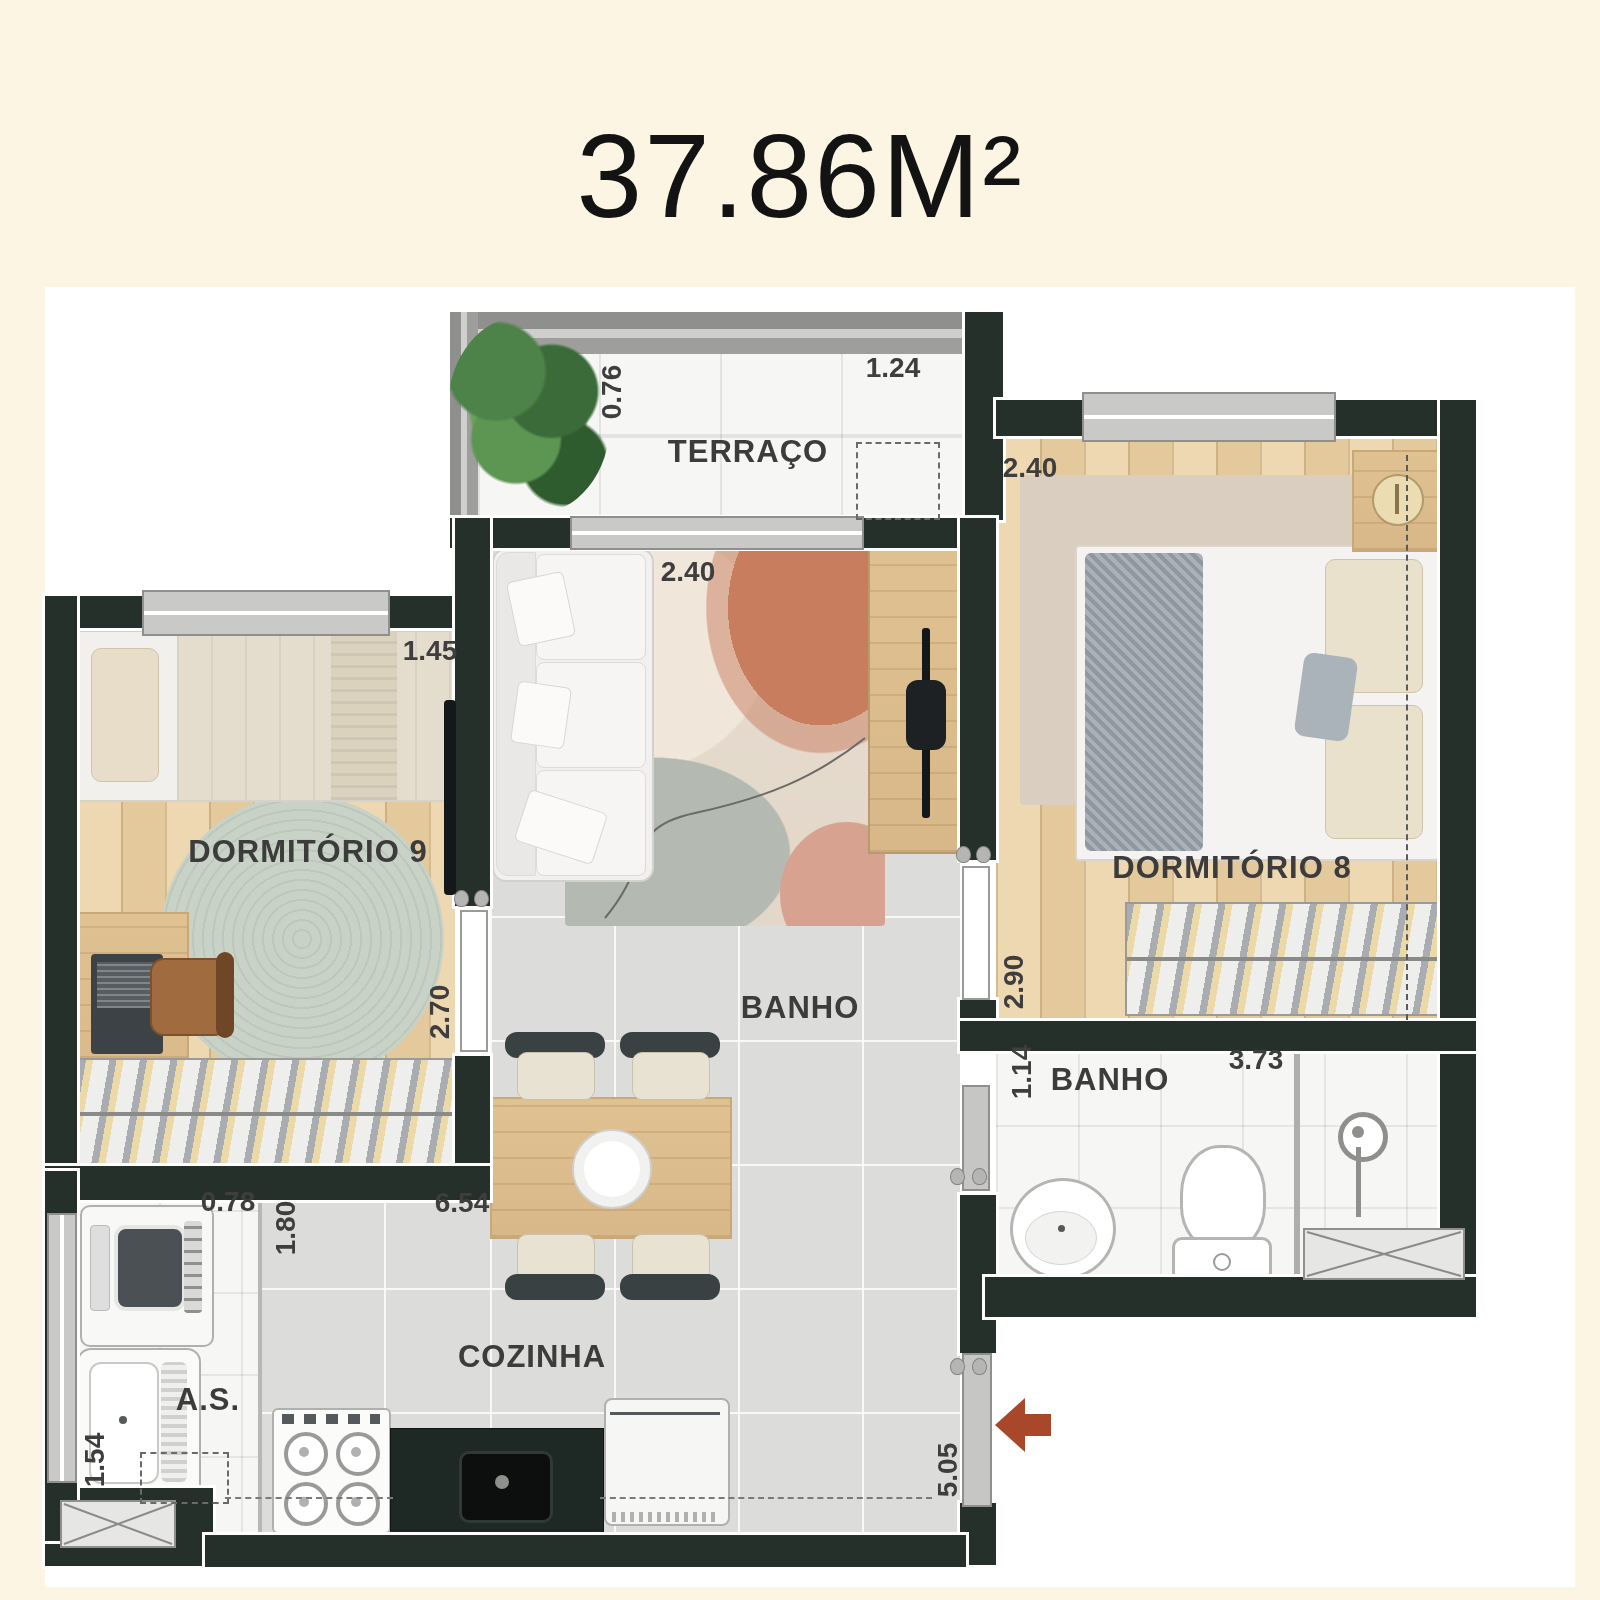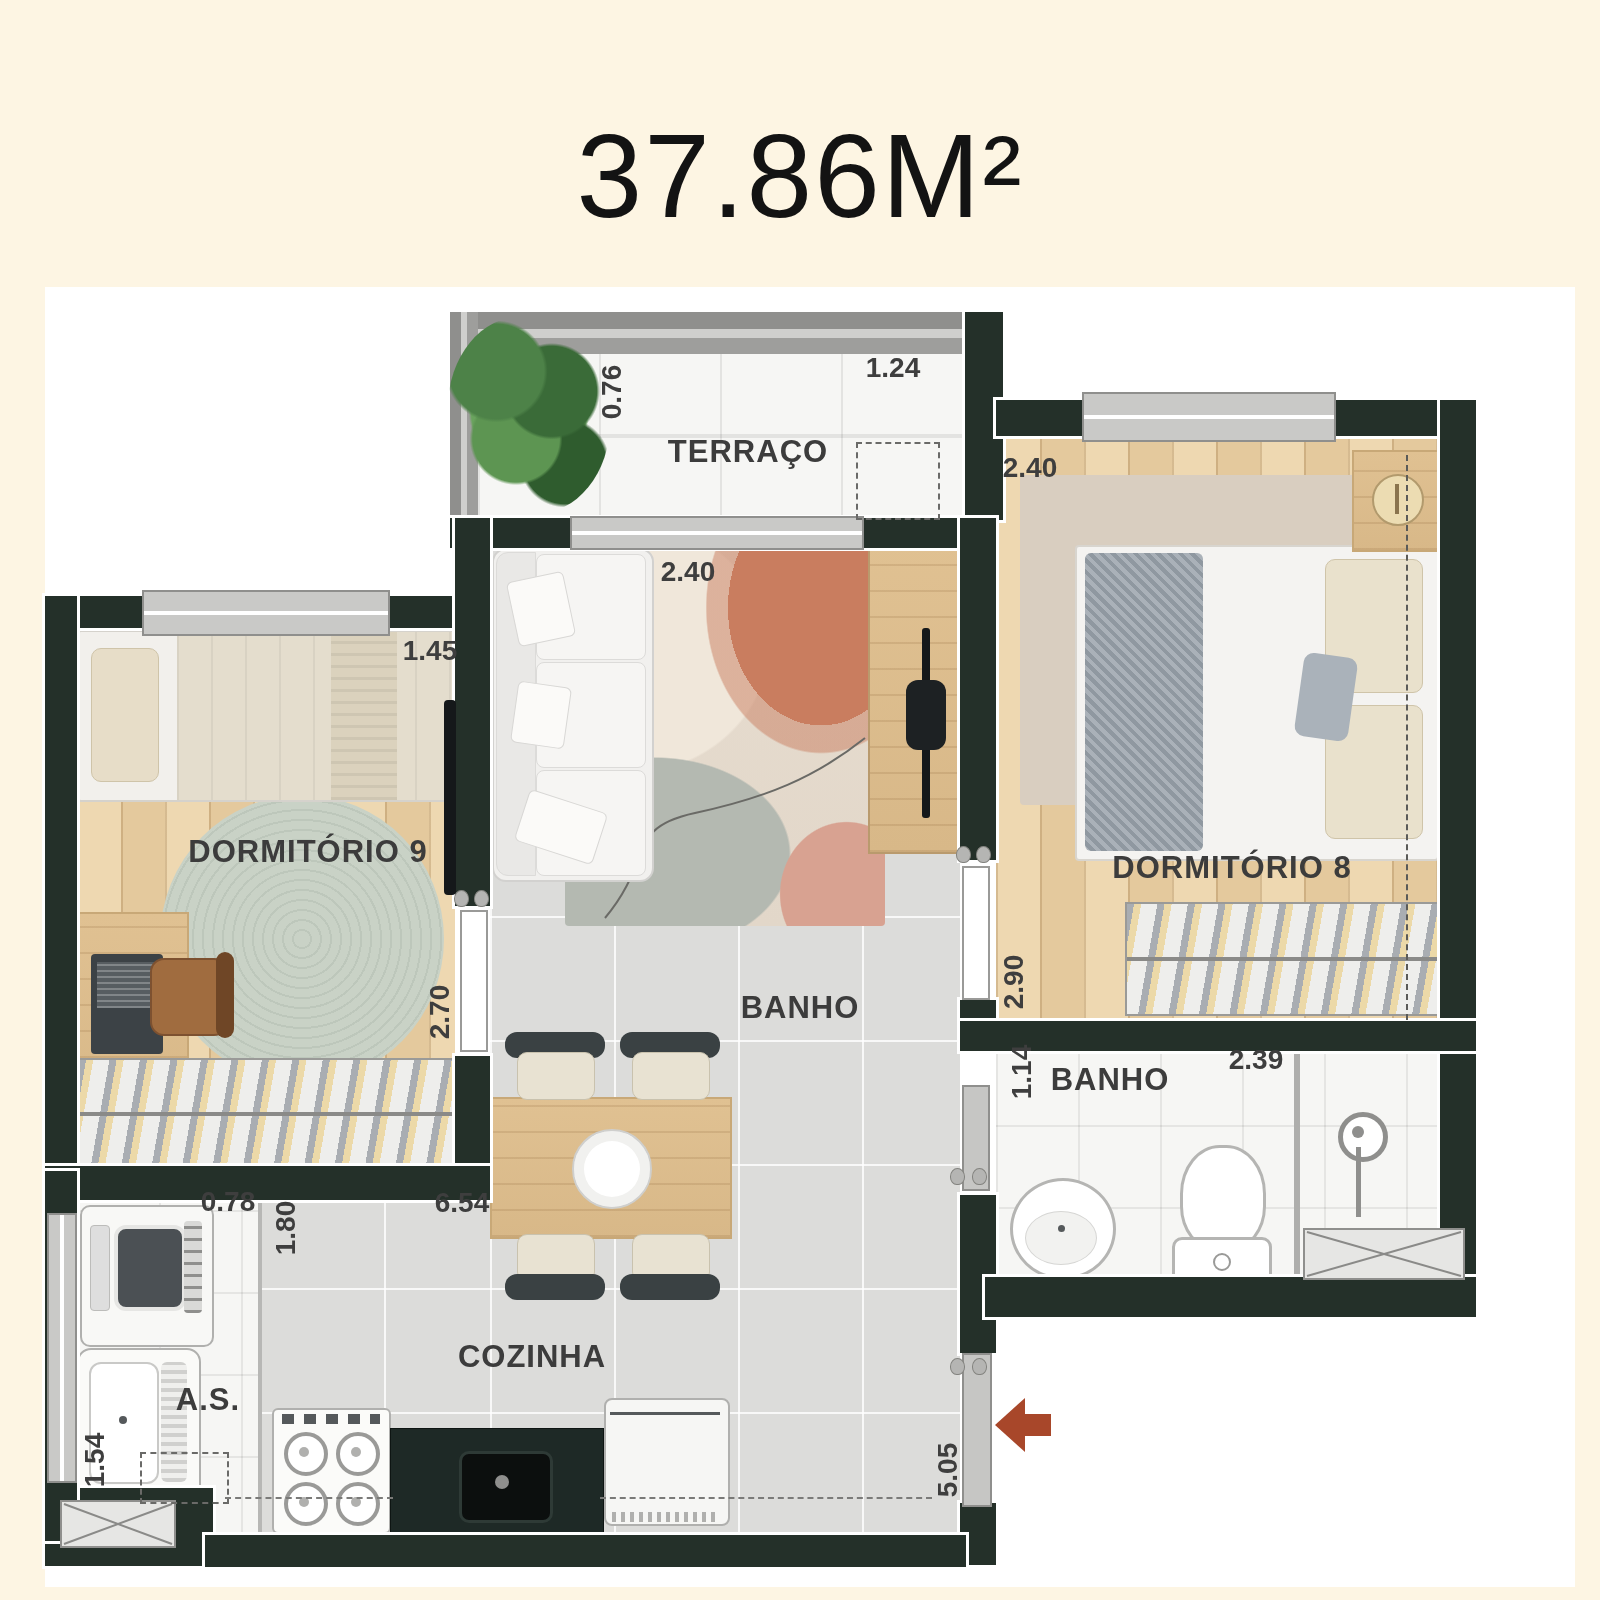--- a/index.html
+++ b/index.html
@@ -278,20 +278,20 @@
   <div class="abs rlabel" style="left:532px;top:1357px;">COZINHA</div>
 
   <div class="abs meas v" style="left:612px;top:392px;">0.76</div>
   <div class="abs meas" style="left:893px;top:368px;">1.24</div>
   <div class="abs meas" style="left:688px;top:572px;">2.40</div>
   <div class="abs meas" style="left:1030px;top:468px;">2.40</div>
   <div class="abs meas v" style="left:1014px;top:982px;">2.90</div>
   <div class="abs meas" style="left:430px;top:651px;">1.45</div>
   <div class="abs meas v" style="left:440px;top:1012px;">2.70</div>
   <div class="abs meas v" style="left:1022px;top:1072px;">1.14</div>
-  <div class="abs meas" style="left:1256px;top:1060px;">2.39</div>
+  <div class="abs meas" style="left:1256px;top:1060px;">3.73</div>
   <div class="abs meas" style="left:228px;top:1202px;">0.78</div>
   <div class="abs meas v" style="left:95px;top:1460px;">1.54</div>
   <div class="abs meas v" style="left:286px;top:1228px;">1.80</div>
   <div class="abs meas" style="left:462px;top:1203px;">6.54</div>
   <div class="abs meas v" style="left:948px;top:1470px;">5.05</div>
 
 </div>
 
 </body></html>

